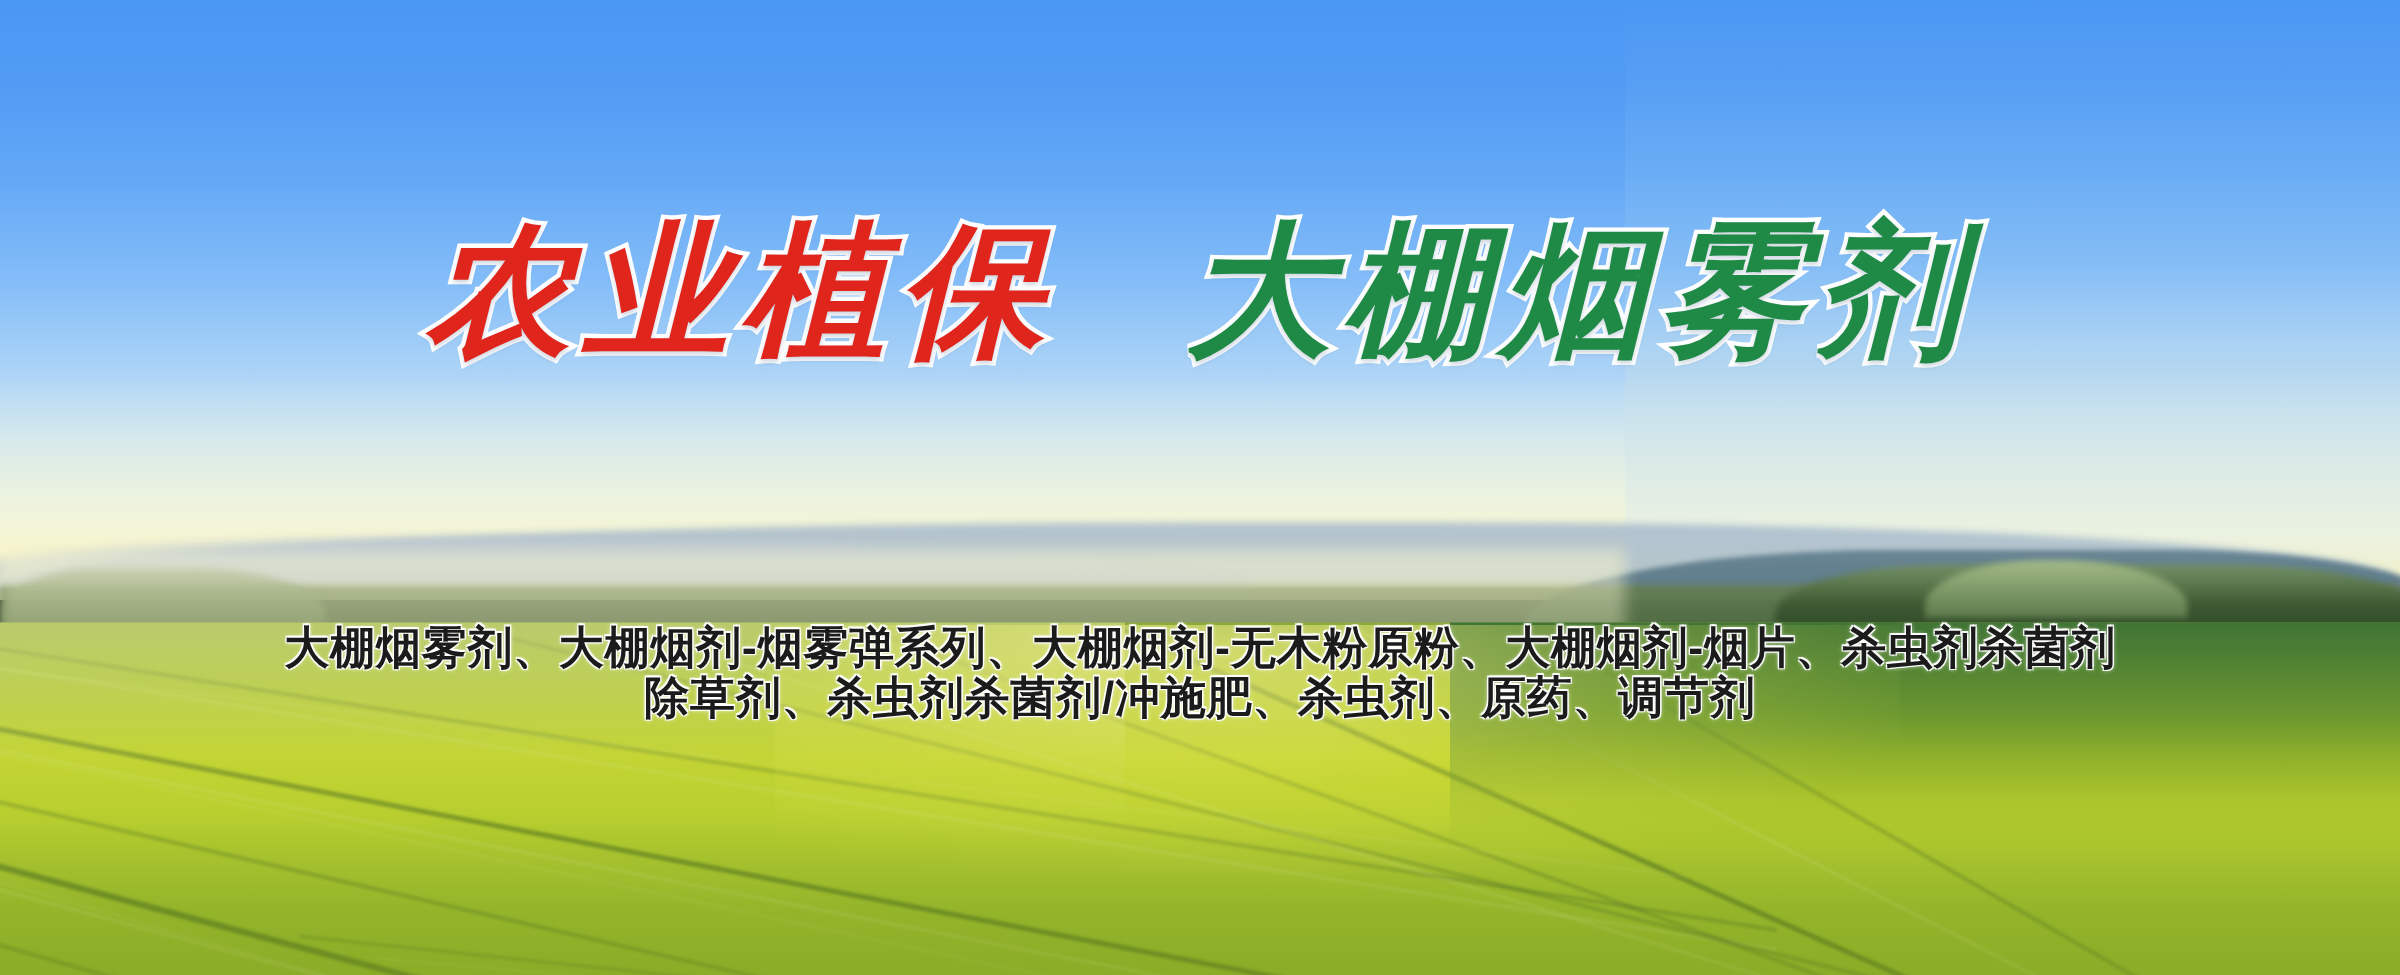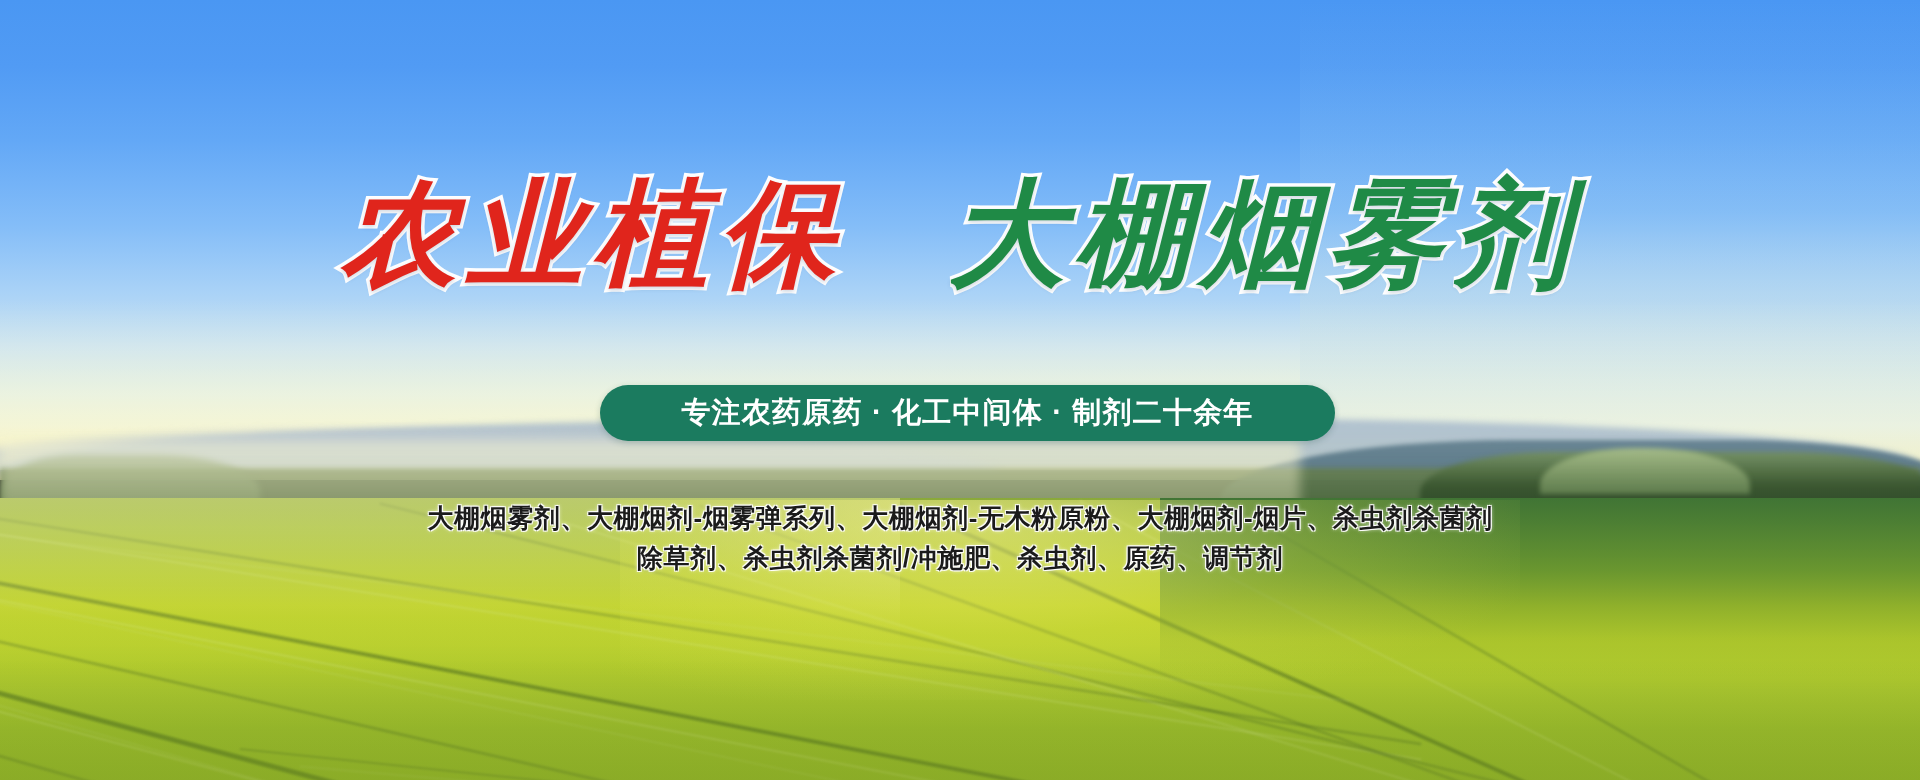--- a/index.html
+++ b/index.html
@@ -170,21 +170,21 @@
     white-space:nowrap;
   }
 
   
   .products {
     position:absolute; left:0; top:498px; width:1920px;
     text-align:center;
   }
   .prod-line {
     color:#1b1b1b;
-    font-size:26px;
+    font-size:36px;
     font-weight:700;
     line-height:40px;
     letter-spacing:0.6px;
     white-space:nowrap;
     text-shadow:
        0 0 4px rgba(255,255,255,0.95),
        1px 1px 0 rgba(255,255,255,0.9),
       -1px 1px 0 rgba(255,255,255,0.9),
        1px -1px 0 rgba(255,255,255,0.9),
       -1px -1px 0 rgba(255,255,255,0.9);
@@ -236,22 +236,19 @@
   <div class="field-left-glow"></div>
   <div class="field-yellow-glow"></div>
   <div class="field-bottom-shade"></div>
 
   <div class="headline">
     <span class="h-red">农业植保</span>
     <span class="h-gap"></span>
     <span class="h-green">大棚烟雾剂</span>
   </div>
 
-  <div class="pill">
-    <span class="pill-text">专注农药原药 · 化工中间体 · 制剂二十余年</span>
-  </div>
 
   <div class="products" style="top: 498px;">
     <div class="prod-line">大棚烟雾剂、大棚烟剂-烟雾弹系列、大棚烟剂-无木粉原粉、大棚烟剂-烟片、杀虫剂杀菌剂</div>
     <div class="prod-line">除草剂、杀虫剂杀菌剂/冲施肥、杀虫剂、原药、调节剂</div>
   </div>
 
 </div>
 
 </body></html>

